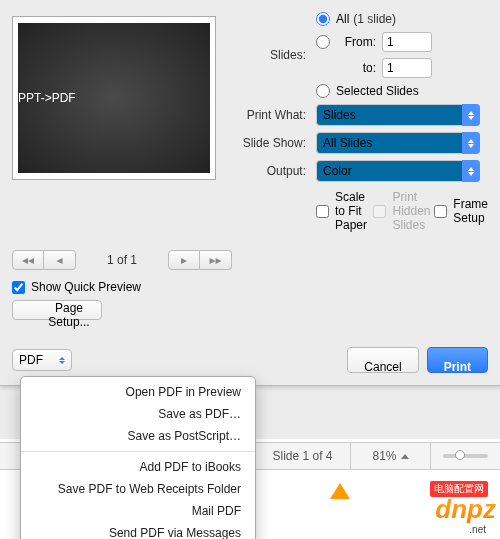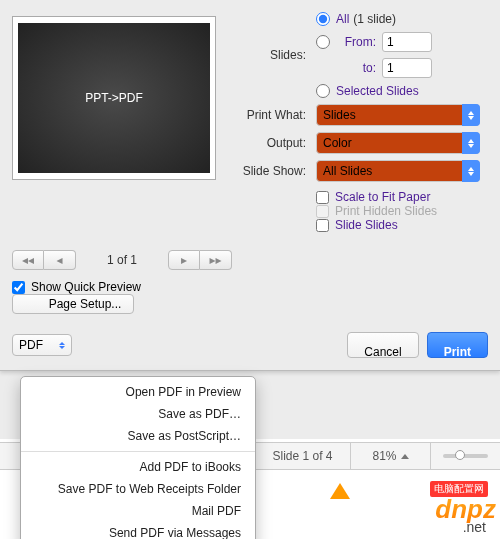--- a/index.html
+++ b/index.html
@@ -1,49 +1,49 @@
 <!DOCTYPE html>
 <html><head>
 <meta charset="utf-8">
 <style>
 * { box-sizing: border-box; margin: 0; padding: 0; font-family: -apple-system, "Helvetica Neue", Arial, sans-serif; font-size: 12px; }
 body { width: 500px; height: 539px; background: #ececec; overflow: hidden; position: relative; }
 .dialog { background: #ececec; padding: 8px 12px 12px 12px; border-bottom: 1px solid #bbb; box-shadow: 0 2px 4px rgba(0,0,0,0.15); position: relative; z-index: 2; }
 .top-row { display: flex; gap: 12px; }
 .preview-col { width: 204px; }
 .preview-frame { border: 1px solid #aaa; background: #fff; padding: 4px; height: 164px; display: flex; align-items: center; justify-content: center; margin-top: 8px; }
-.slide-thumb { width: 192px; height: 150px; background: radial-gradient(ellipse at center, #4a4a4a 0%, #222 100%); display: flex; align-items: center; justify-content: center; color: #fff; font-family: Georgia, serif; font-size: 20px; }
+.slide-thumb { width: 192px; height: 150px; background: radial-gradient(ellipse at center, #4a4a4a 0%, #222 100%); display: flex; align-items: center; color: #fff; font-family: Georgia, serif; font-size: 20px; }
 .options-col { flex: 1; padding-top: 4px; }
 .opt-row { display: flex; align-items: center; margin-bottom: 6px; }
 .opt-label { width: 78px; text-align: right; margin-right: 10px; color: #333; }
 .radio { width: 14px; height: 14px; accent-color: #2a7cff; margin-right: 6px; }
 .cbx { width: 13px; height: 13px; margin-right: 6px; }
 .radio-stack { display: flex; flex-direction: column; gap: 6px; }
 .rr { display: flex; align-items: center; }
-.rr label { color: #4c1d95; }
+.rr label { color: #000000; }
 .sublabel { display: inline-block; width: 40px; text-align: right; margin-right: 6px; color: #333; }
 .num-input { width: 50px; height: 20px; border: 1px solid #bbb; border-radius: 3px; background: #fff; padding: 2px 4px; }
 .slide-count { color: #333; margin-left: 4px; }
 .sel-wrap { position: relative; width: 164px; }
-.mac-select { width: 100%; height: 22px; border: 1px solid #c8c8c8; border-radius: 4px; background: #c2410c; padding: 2px 6px; appearance: none; }
+.mac-select { width: 100%; height: 22px; border: 1px solid #c8c8c8; border-radius: 4px; background: #0369a1; padding: 2px 6px; appearance: none; }
 .sel-arrows { position: absolute; right: 0; top: 0; width: 18px; height: 22px; background: #4a90ff; border-radius: 0 4px 4px 0; display: flex; flex-direction: column; align-items: center; justify-content: center; gap: 1px; pointer-events: none; }
 .sel-arrows::before, .sel-arrows::after { content: ""; border-left: 3px solid transparent; border-right: 3px solid transparent; }
 .sel-arrows::before { border-bottom: 4px solid #fff; }
 .sel-arrows::after { border-top: 4px solid #fff; }
-.check-stack { margin-left: 88px; display: flex; flex-direction: column; margin-top: 8px; }
+.check-stack { margin-left: 88px; display: flex; flex-direction: row; margin-top: 8px; }
 .check-stack .rr.disabled label { color: #aaa; }
 .pager { display: flex; align-items: center; gap: 10px; margin-top: 18px; }
 .pager-btns { display: flex; }
 .pbtn { width: 32px; height: 20px; background: linear-gradient(#fdfdfd,#e8e8e8); border: 1px solid #bbb; display: flex; align-items: center; justify-content: center; color: #888; }
 .pbtn:first-child { border-radius: 4px 0 0 4px; }
 .pbtn:last-child { border-radius: 0 4px 4px 0; border-left: none; }
 .pbtn:nth-child(2) { border-left: none; }
 .page-indicator { width: 72px; text-align: center; color: #333; }
 .quick-preview { display: flex; align-items: center; margin-top: 10px; }
-.page-setup-btn { width: 122px; height: 20px; background: linear-gradient(#fdfdfd,#f0f0f0); border: 1px solid #bbb; border-radius: 4px; padding-left: 24px; }
+.page-setup-btn { margin-top: 6px; width: 90px; height: 20px; background: linear-gradient(#fdfdfd,#f0f0f0); border: 1px solid #bbb; border-radius: 4px; padding-left: 24px; }
 .bottom-bar { display: flex; align-items: center; margin-top: 18px; }
 .pdf-btn { width: 60px; height: 22px; background: linear-gradient(#fdfdfd,#f0f0f0); border: 1px solid #bbb; border-radius: 4px; display: flex; align-items: center; padding-left: 6px; position: relative; }
 .pdf-arrows { position: absolute; right: 2px; width: 14px; display: flex; flex-direction: column; align-items: center; gap: 1px; }
 .pdf-arrows::before { content: ""; border-left: 3px solid transparent; border-right: 3px solid transparent; border-bottom: 3px solid #3a7cff; }
 .pdf-arrows::after { content: ""; border-left: 3px solid transparent; border-right: 3px solid transparent; border-top: 3px solid #3a7cff; }
 .spacer { flex: 1; }
 .btn { height: 22px; padding: 12px 16px; border: 1px solid #bbb; border-radius: 4px; background: linear-gradient(#fdfdfd,#f0f0f0); margin-left: 8px; }
 .btn.primary { background: linear-gradient(#5aa1ff,#2a7cff); color: #fff; border-color: #2a6edf; font-weight: bold; }
 .dropdown { position: absolute; left: 20px; top: 376px; width: 236px; background: #fff; border: 1px solid #aaa; border-radius: 5px; box-shadow: 0 6px 16px rgba(0,0,0,0.25); padding: 4px 0; z-index: 5; }
 .dropdown-item { padding: 4px 14px; color: #222; cursor: default; text-align: right; }
@@ -51,21 +51,21 @@
 .backdrop { position: absolute; left: 0; right: 0; bottom: 0; height: 100px; background: #fff; z-index: 1; }
 .status-strip { position: absolute; left: 0; right: 0; top: 442px; height: 28px; background: #f4f4f4; border-top: 1px solid #ccc; border-bottom: 1px solid #ccc; display: flex; align-items: center; z-index: 1; }
 .status-cell { border-left: 1px solid #ccc; height: 100%; display: flex; align-items: center; justify-content: center; padding: 0 12px; color: #555; }
 .status-cell:first-child { border-left: none; flex: 1; }
 .status-cell.sc-slide { width: 96px; }
 .status-cell.sc-zoom { width: 80px; gap: 4px; }
 .up-caret { width: 0; height: 0; border-left: 4px solid transparent; border-right: 4px solid transparent; border-bottom: 5px solid #777; }
 .zoom-slider { width: 48px; height: 4px; background: #ccc; position: relative; border-radius: 2px; }
 .zoom-thumb { position: absolute; top: -4px; left: 12px; width: 10px; height: 10px; background: #fff; border: 1px solid #999; border-radius: 50%; }
 .logo { position: absolute; right: 4px; bottom: 14px; z-index: 1; font-weight: bold; font-size: 26px; background: linear-gradient(#ffb020,#ff7a00); -webkit-background-clip: text; background-clip: text; color: transparent; font-style: italic; }
-.logo-sub { position: absolute; right: 14px; bottom: 4px; z-index: 1; font-size: 14px; color: #444; }
+.logo-sub { position: absolute; right: 14px; bottom: 4px; z-index: 1; font-size: 10px; color: #444; }
 .logo-tag { position: absolute; right: 12px; bottom: 42px; z-index: 1; background: #ff3730; color: #fff; font-size: 10px; padding: 1px 4px; border-radius: 2px; }
 .orange-tri { position: absolute; right: 150px; bottom: 40px; z-index: 1; width: 0; height: 0; border-left: 10px solid transparent; border-right: 10px solid transparent; border-bottom: 16px solid #ff9a00; }
 </style>
 </head>
 <body>
 
 <div class="dialog">
   <div class="top-row">
     <div class="preview-col">
       <div class="preview-frame">
@@ -102,46 +102,46 @@
       </div>
 
       <div class="opt-row" style="margin-top:0">
         <span class="opt-label">Print What:</span>
         <div class="sel-wrap">
           <select class="mac-select"><option>Slides</option></select>
           <span class="sel-arrows"></span>
         </div>
       </div>
       <div class="opt-row">
+        <span class="opt-label">Slide Show:</span>
+        <div class="sel-wrap">
+          <select class="mac-select"><option>All Slides</option></select>
+          <span class="sel-arrows"></span>
+        </div>
+      </div>
+      <div class="opt-row">
         <span class="opt-label">Output:</span>
         <div class="sel-wrap">
           <select class="mac-select"><option>Color</option></select>
           <span class="sel-arrows"></span>
         </div>
       </div>
-      <div class="opt-row">
-        <span class="opt-label">Slide Show:</span>
-        <div class="sel-wrap">
-          <select class="mac-select"><option>All Slides</option></select>
-          <span class="sel-arrows"></span>
-        </div>
-      </div>
 
       <div class="check-stack">
         <div class="rr">
           <input type="checkbox" class="cbx" style="">
           <label>Scale to Fit Paper</label>
         </div>
         <div class="rr disabled">
           <input type="checkbox" class="cbx" disabled="" style="">
           <label>Print Hidden Slides</label>
         </div>
         <div class="rr">
           <input type="checkbox" class="cbx" style="">
-          <label>Slide Slides</label>
+          <label>Frame Setup</label>
         </div>
       </div>
     </div>
   </div>
 
   <div class="pager">
     <div class="pager-btns">
       <div class="pbtn">◂◂</div>
       <div class="pbtn">◂</div>
     </div>

